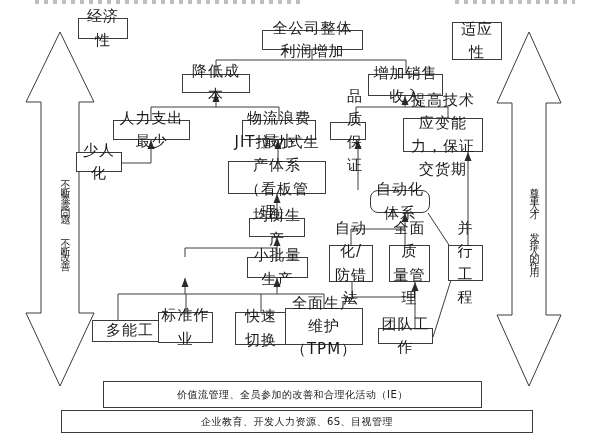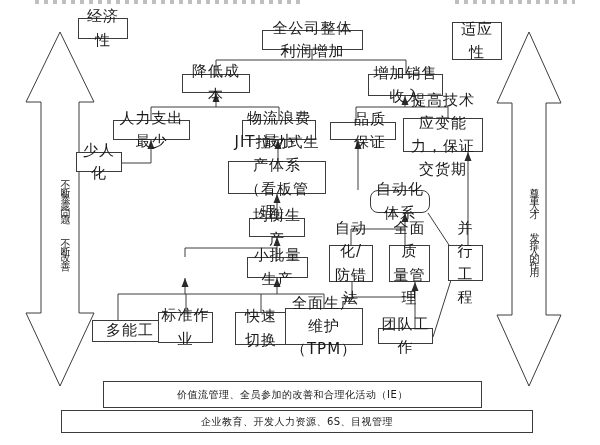--- a/index.html
+++ b/index.html
@@ -73,21 +73,21 @@
   <div class="box" style="left:452px;top:22px;width:50px;height:38px;">适应性</div>
 
   <div class="vtext" style="left:50px;top:172px;width:20px;text-align:center;">不断暴露问题，不断改善</div>
   <div class="vtext" style="left:519px;top:180px;width:20px;text-align:center;">尊重人才，发挥人的作用</div>
 
   <div class="box" style="left:262px;top:30px;width:101px;height:20px;">全公司整体利润增加</div>
   <div class="box" style="left:182px;top:74px;width:68px;height:19px;">降低成本</div>
   <div class="box" style="left:368px;top:74px;width:75px;height:22px;">增加销售收入</div>
   <div class="box" style="left:113px;top:120px;width:77px;height:20px;">人力支出最少</div>
   <div class="box" style="left:242px;top:120px;width:74px;height:20px;">物流浪费最小</div>
-  <div class="box" style="left:330px;top:122px;width:66px;height:18px;padding-left:16px;">品质保证</div>
+  <div class="box" style="left:330px;top:122px;width:36px;height:18px;padding-left:16px;">品质保证</div>
   <div class="box" style="left:403px;top:118px;width:80px;height:34px;">提高技术应变能
 力，保证交货期</div>
   <div class="box" style="left:76px;top:152px;width:46px;height:20px;">少人化</div>
   <div class="box" style="left:228px;top:161px;width:98px;height:33px;">JIT拉动式生产体系
 （看板管理）</div>
   <div class="box" style="left:370px;top:190px;width:60px;height:23px;border-radius:8px;">自动化体系</div>
   <div class="box" style="left:249px;top:218px;width:56px;height:19px;">均衡生产</div>
   <div class="box" style="left:247px;top:257px;width:61px;height:21px;">小批量生产</div>
   <div class="box" style="left:329px;top:245px;width:44px;height:37px;">自动化/
 防错法</div>

